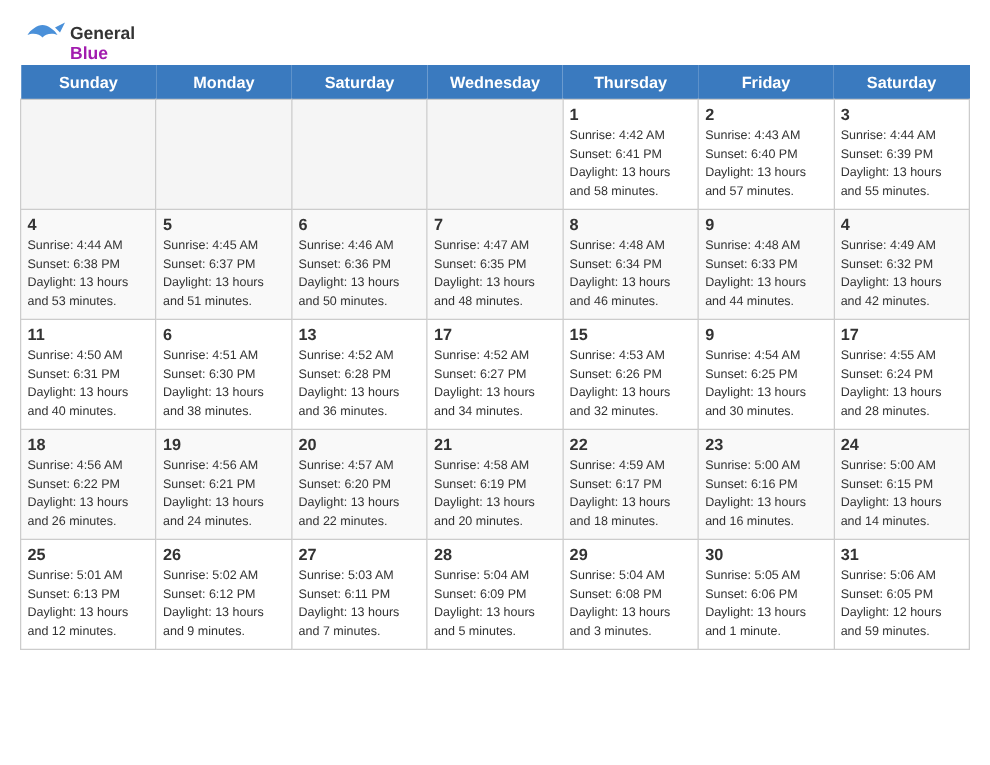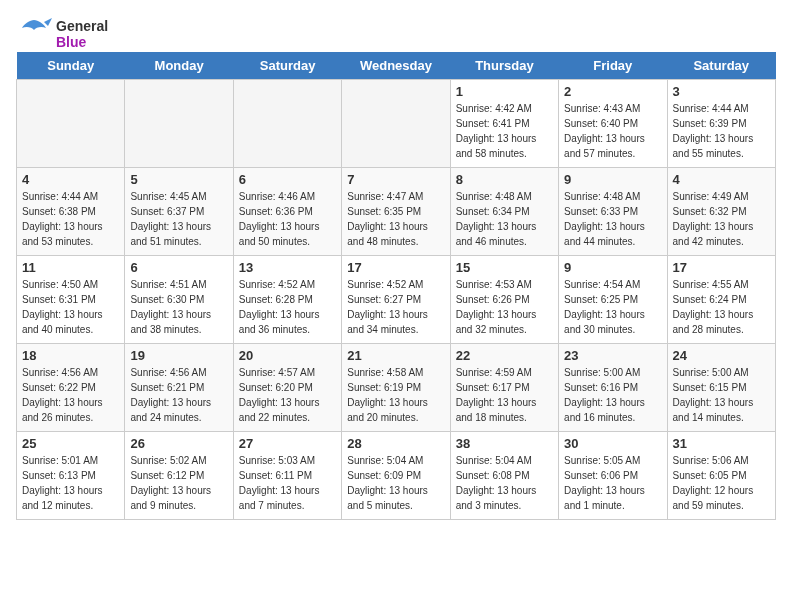--- a/index.html
+++ b/index.html
@@ -229,21 +229,21 @@
         </td>
         <td>
           <span class="day-num">27</span>
           <div class="day-info">Sunrise: 5:03 AM<br>Sunset: 6:11 PM<br>Daylight: 13 hours and 7 minutes.</div>
         </td>
         <td>
           <span class="day-num">28</span>
           <div class="day-info">Sunrise: 5:04 AM<br>Sunset: 6:09 PM<br>Daylight: 13 hours and 5 minutes.</div>
         </td>
         <td>
-          <span class="day-num">38</span>
+          <span class="day-num">29</span>
           <div class="day-info">Sunrise: 5:04 AM<br>Sunset: 6:08 PM<br>Daylight: 13 hours and 3 minutes.</div>
         </td>
         <td>
           <span class="day-num">30</span>
           <div class="day-info">Sunrise: 5:05 AM<br>Sunset: 6:06 PM<br>Daylight: 13 hours and 1 minute.</div>
         </td>
         <td>
           <span class="day-num">31</span>
           <div class="day-info">Sunrise: 5:06 AM<br>Sunset: 6:05 PM<br>Daylight: 12 hours and 59 minutes.</div>
         </td>

